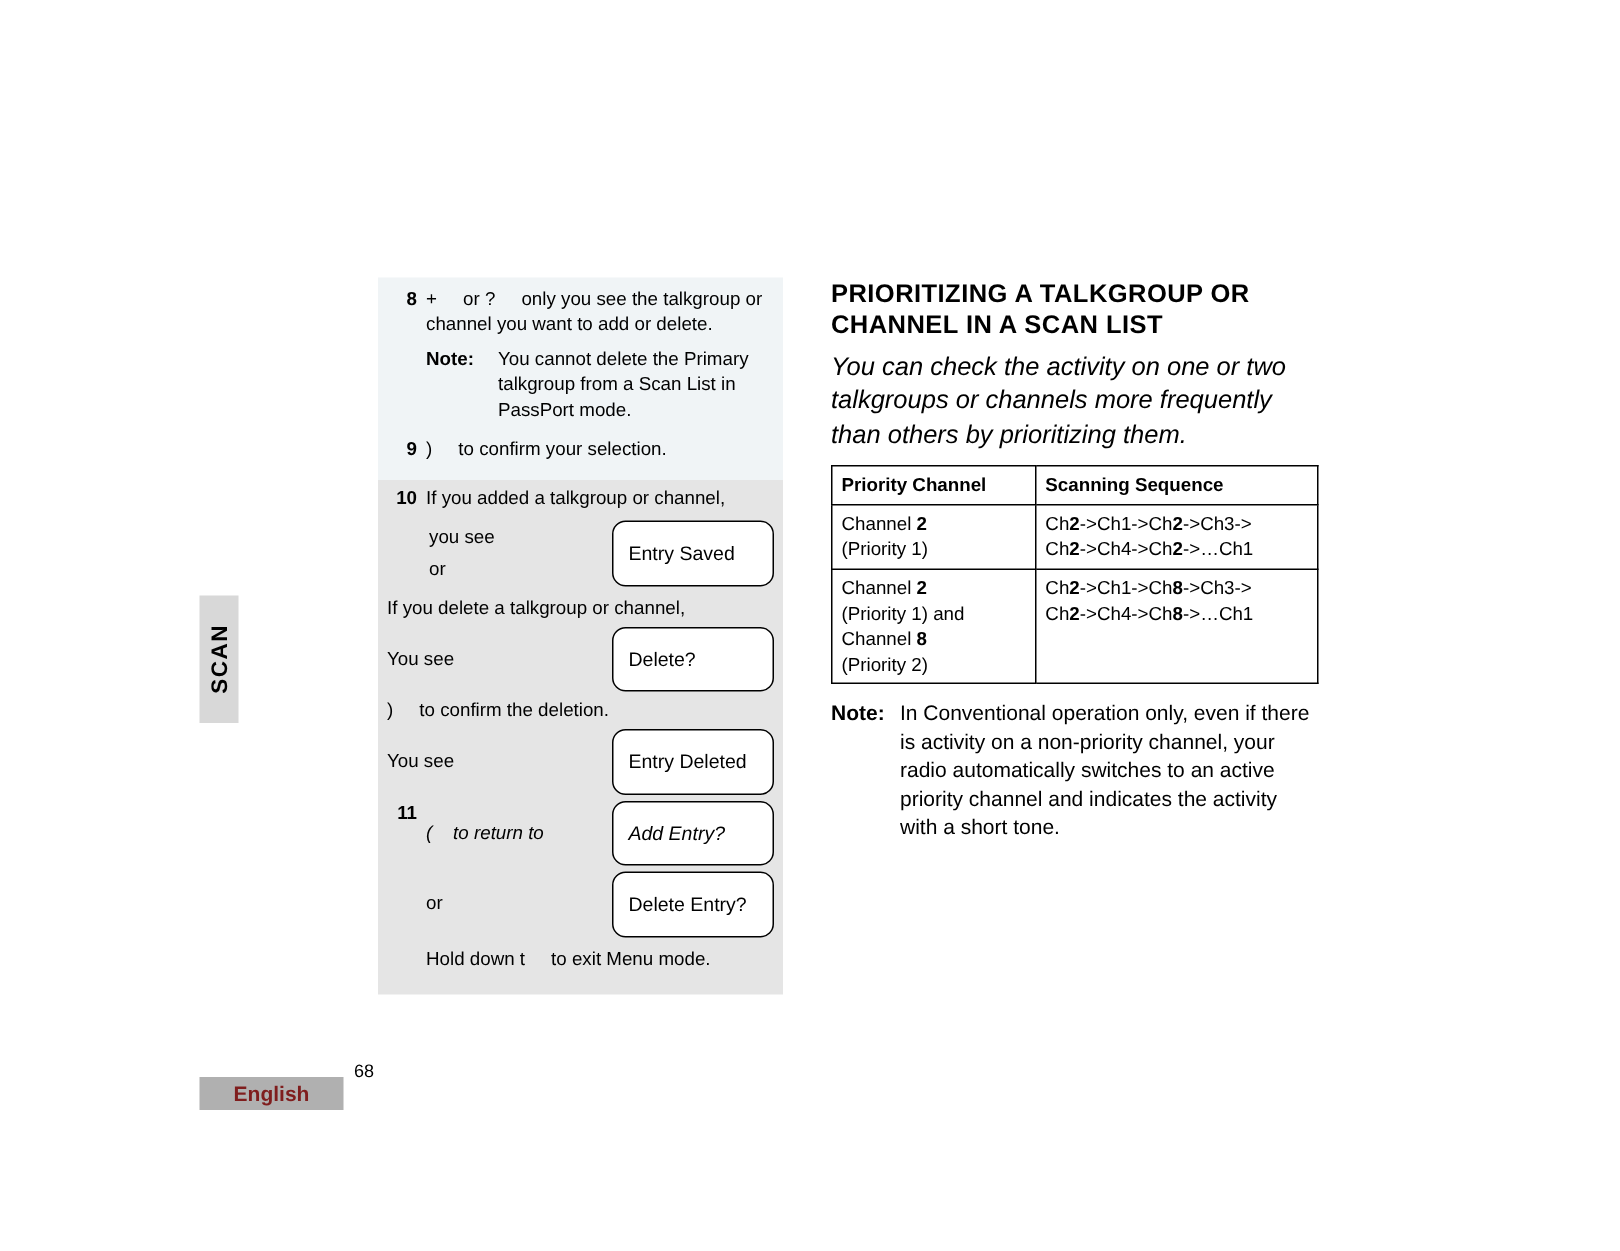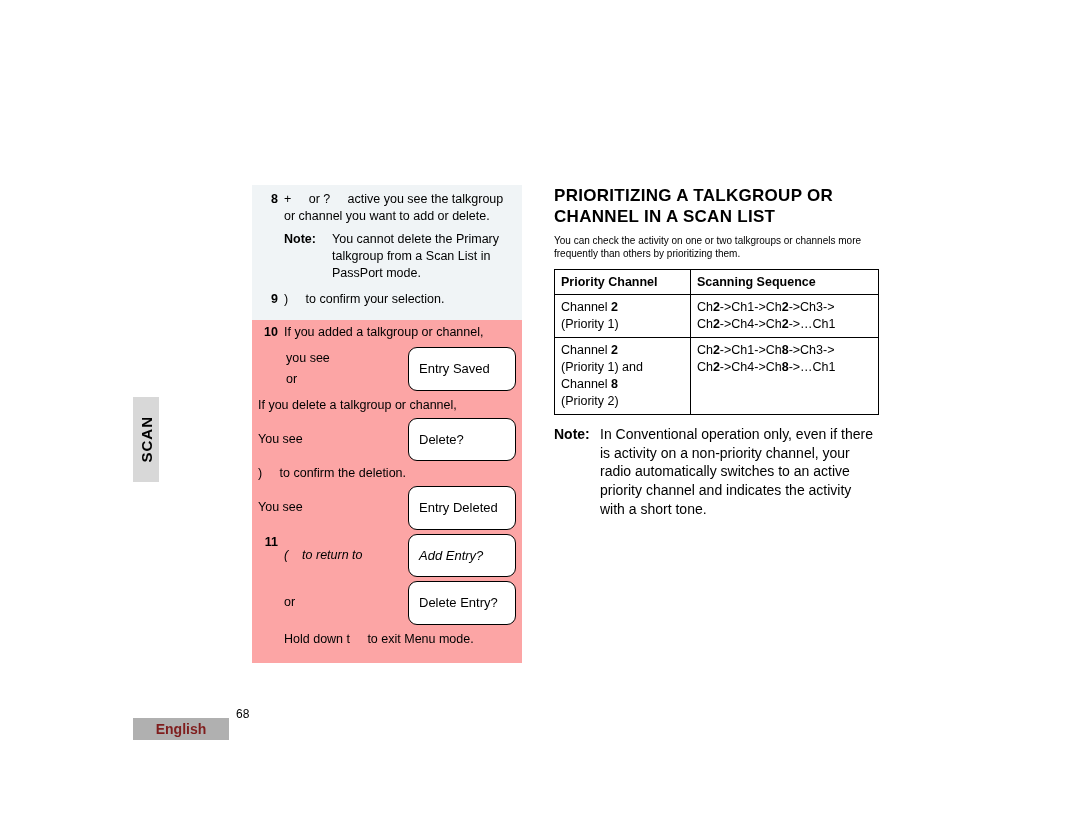--- a/index.html
+++ b/index.html
@@ -13,21 +13,21 @@
   .right{left:554px;width:325px;}
   .heading{font-weight:bold;font-size:17px;letter-spacing:0.3px;line-height:1.25;margin:0 0 6px 0;}
   .note-block{background:#f0f4f6;padding:6px 6px 6px 6px;margin-top:0;}
   .step{display:flex;margin:0 0 6px 0;}
   .step .num{min-width:20px;text-align:right;font-weight:bold;margin-right:6px;}
   .step .body{flex:1;}
   .sub{margin-left:28px;margin-right:0;}
   .note-label{font-weight:bold;display:inline-block;min-width:40px;}
   .display{display:inline-block;border:1.4px solid #000;border-radius:9px;padding:12px 10px;font-size:13px;min-width:86px;text-align:left;background:#fff;vertical-align:middle;}
   .line{margin:4px 0;}
-  .wide-block{background:#fca5a5;padding:4px 6px 6px 6px;}
+  .wide-block{background:#e5e5e5;padding:4px 6px 6px 6px;}
   table.scan{border-collapse:collapse;width:100%;margin:8px 0 10px 0;font-size:12.5px;}
   table.scan th,table.scan td{border:1.4px solid #000;padding:4px 6px;text-align:left;vertical-align:top;}
   table.scan th{font-weight:bold;}
   .b{font-weight:bold;}
   .sym{font-family:Arial,Helvetica,sans-serif;}
 </style>
 </head>
 <body>
 
 <div class="page">
@@ -40,21 +40,21 @@
     </div>
   <div class="page-num">68</div>
 
   <div class="col left">
     <div class="note-block">
       <div class="step">
         <div class="num">8</div>
         <div class="body">
           <span class="sym">+</span>&nbsp;&nbsp;&nbsp;&nbsp;
           <span>or ?</span>&nbsp;&nbsp;&nbsp;&nbsp;
-          <span>active you see the talkgroup or channel you want to add or delete.</span>
+          <span>only you see the talkgroup or channel you want to add or delete.</span>
           <div class="line" style="display:flex;margin-top:6px;">
             <span class="note-label">Note:</span>
             <span style="margin-left:8px;">You cannot delete the Primary talkgroup from a Scan List in PassPort mode.</span>
           </div>
         </div>
       </div>
       <div class="step">
         <div class="num">9</div>
         <div class="body">
           <span class="sym">)</span>&nbsp;&nbsp;&nbsp;&nbsp;
@@ -113,21 +113,21 @@
             <span>Hold down t</span>&nbsp;&nbsp;&nbsp;&nbsp;
             <span>to exit Menu mode.</span>
           </div>
         </div>
       </div>
     </div>
   </div>
 
   <div class="col right">
     <div class="heading">PRIORITIZING A TALKGROUP OR CHANNEL IN A SCAN LIST</div>
-    <div class="line" style="font-size:10px;margin-top:6px;">You can check the activity on one or two talkgroups or channels more frequently than others by prioritizing them.</div>
+    <div class="line" style="font-size:17px;margin-top:6px;font-style:italic;">You can check the activity on one or two talkgroups or channels more frequently than others by prioritizing them.</div>
 
     <table class="scan">
       <tbody>
           <tr>
         <th>Priority Channel</th>
         <th>Scanning Sequence</th>
       </tr>
       <tr>
         <td>Channel <span class="b">2</span><br>(Priority 1)</td>
         <td>Ch<span class="b">2</span>-&gt;Ch1-&gt;Ch<span class="b">2</span>-&gt;Ch3-&gt;<br>Ch<span class="b">2</span>-&gt;Ch4-&gt;Ch<span class="b">2</span>-&gt;…Ch1</td>

